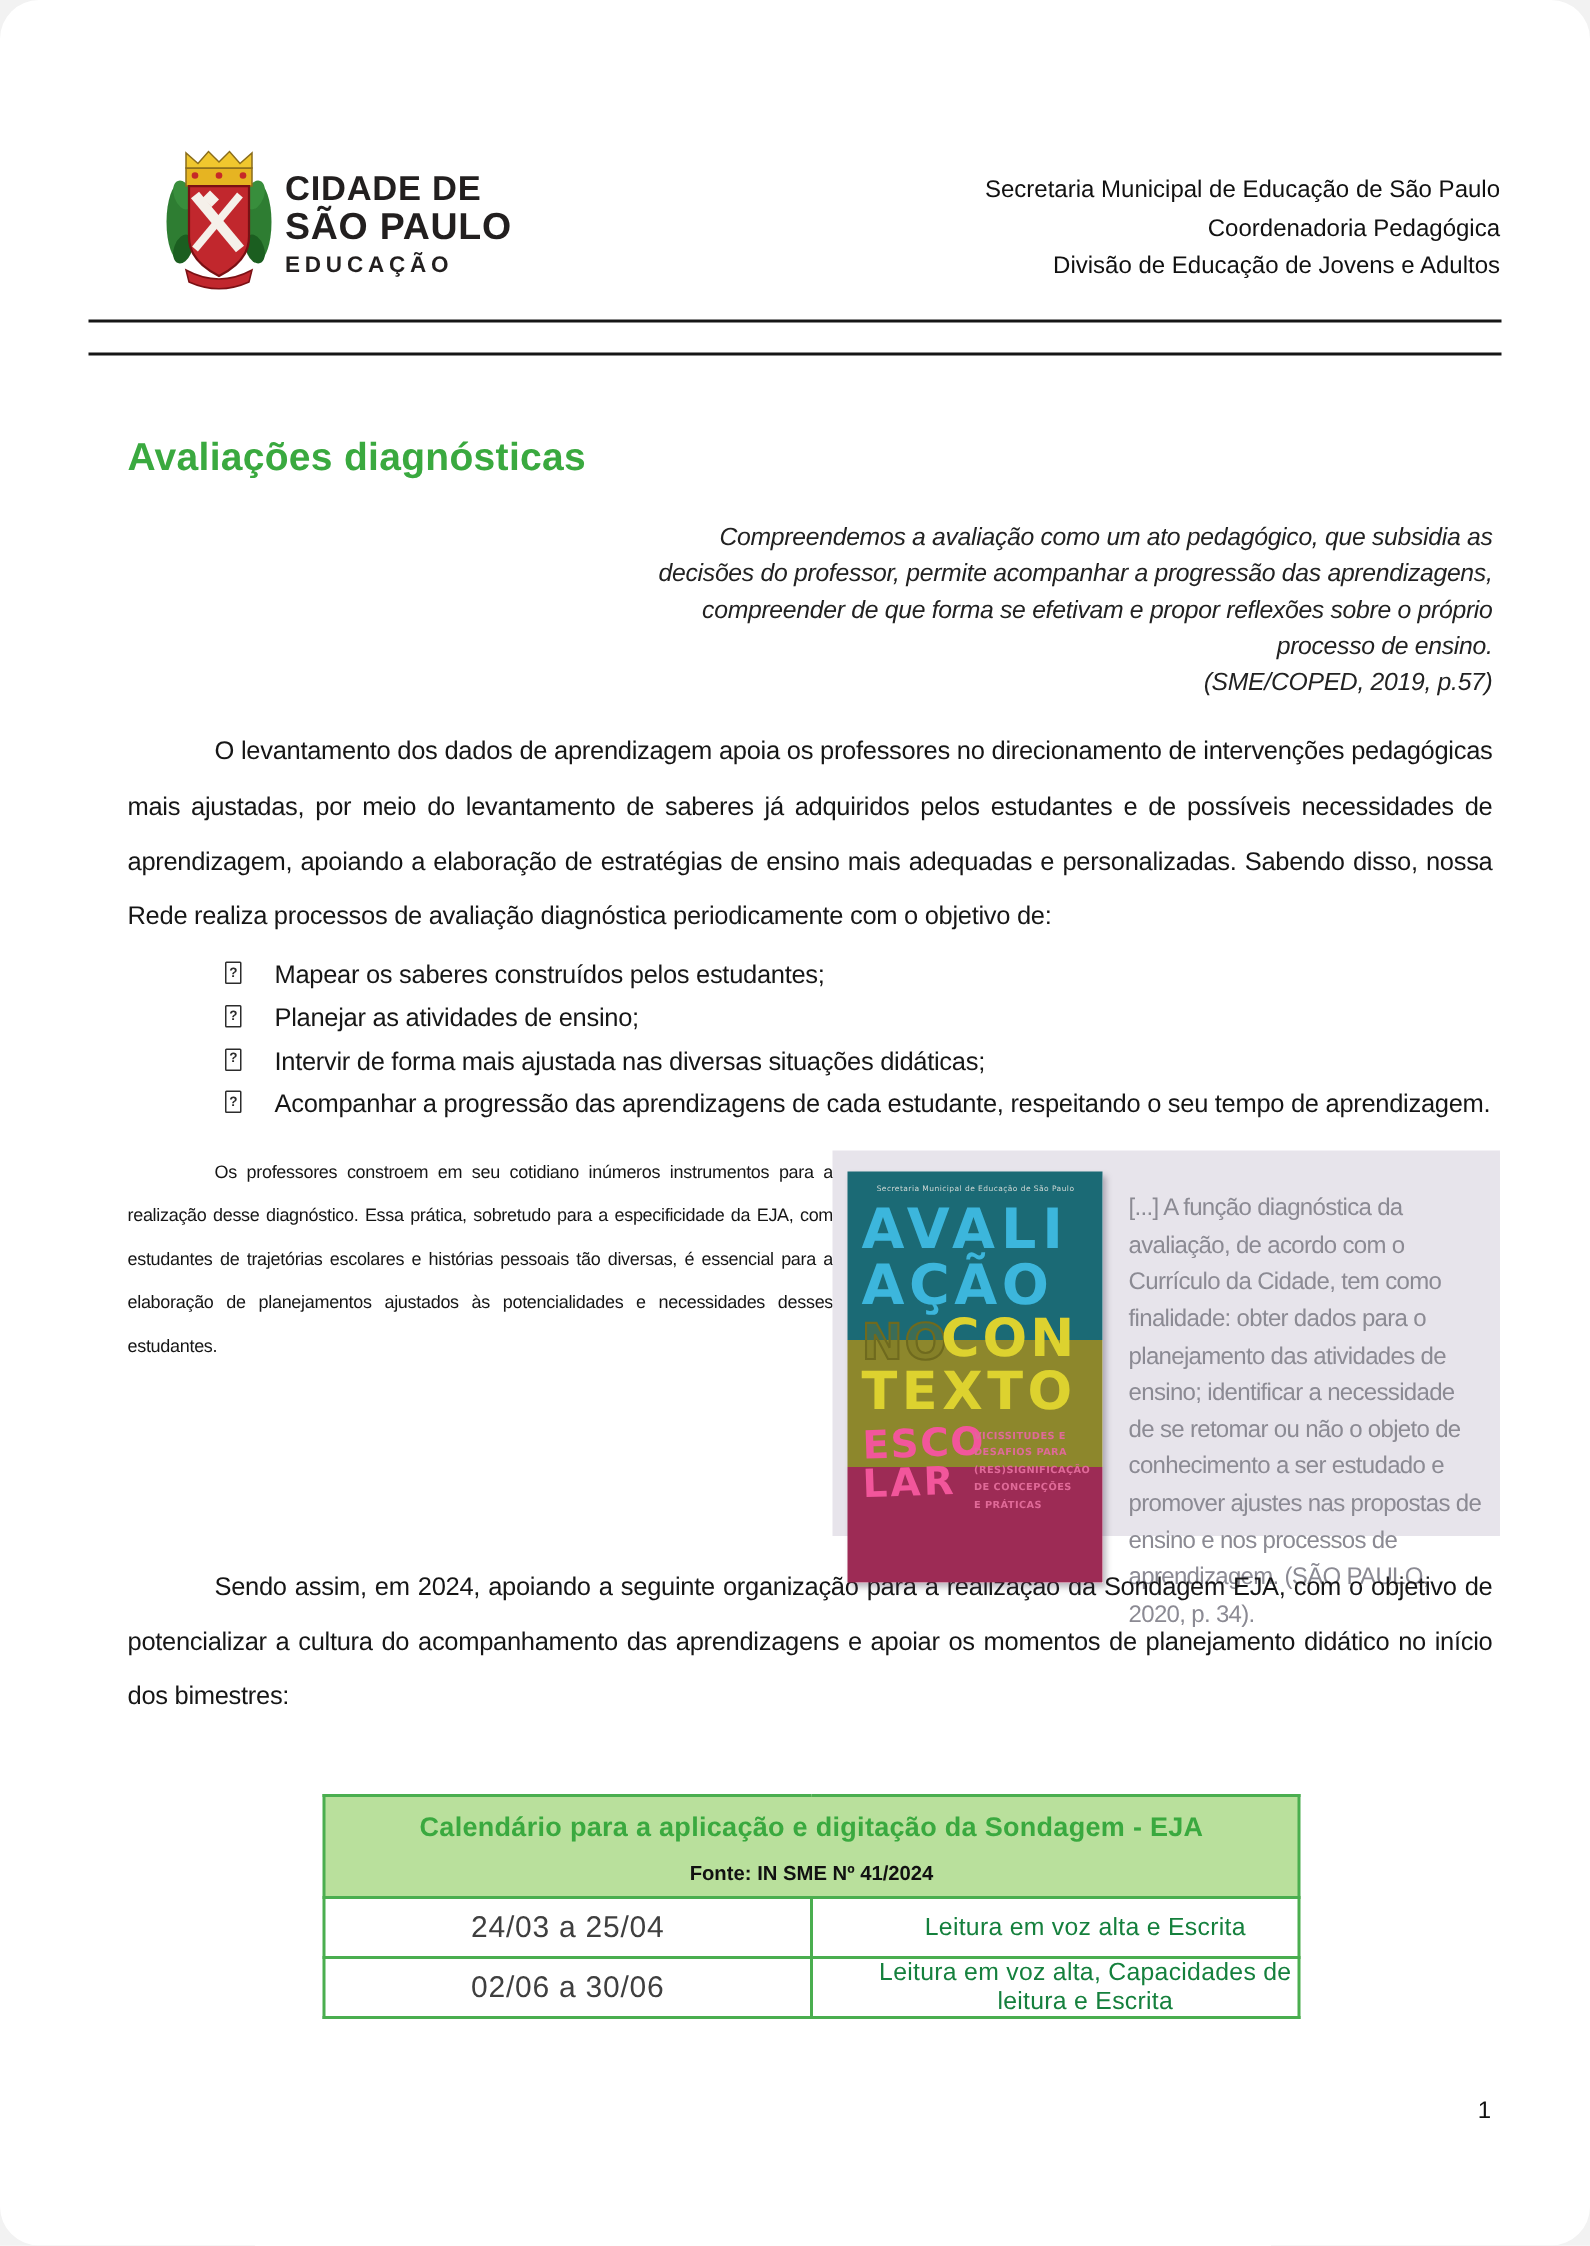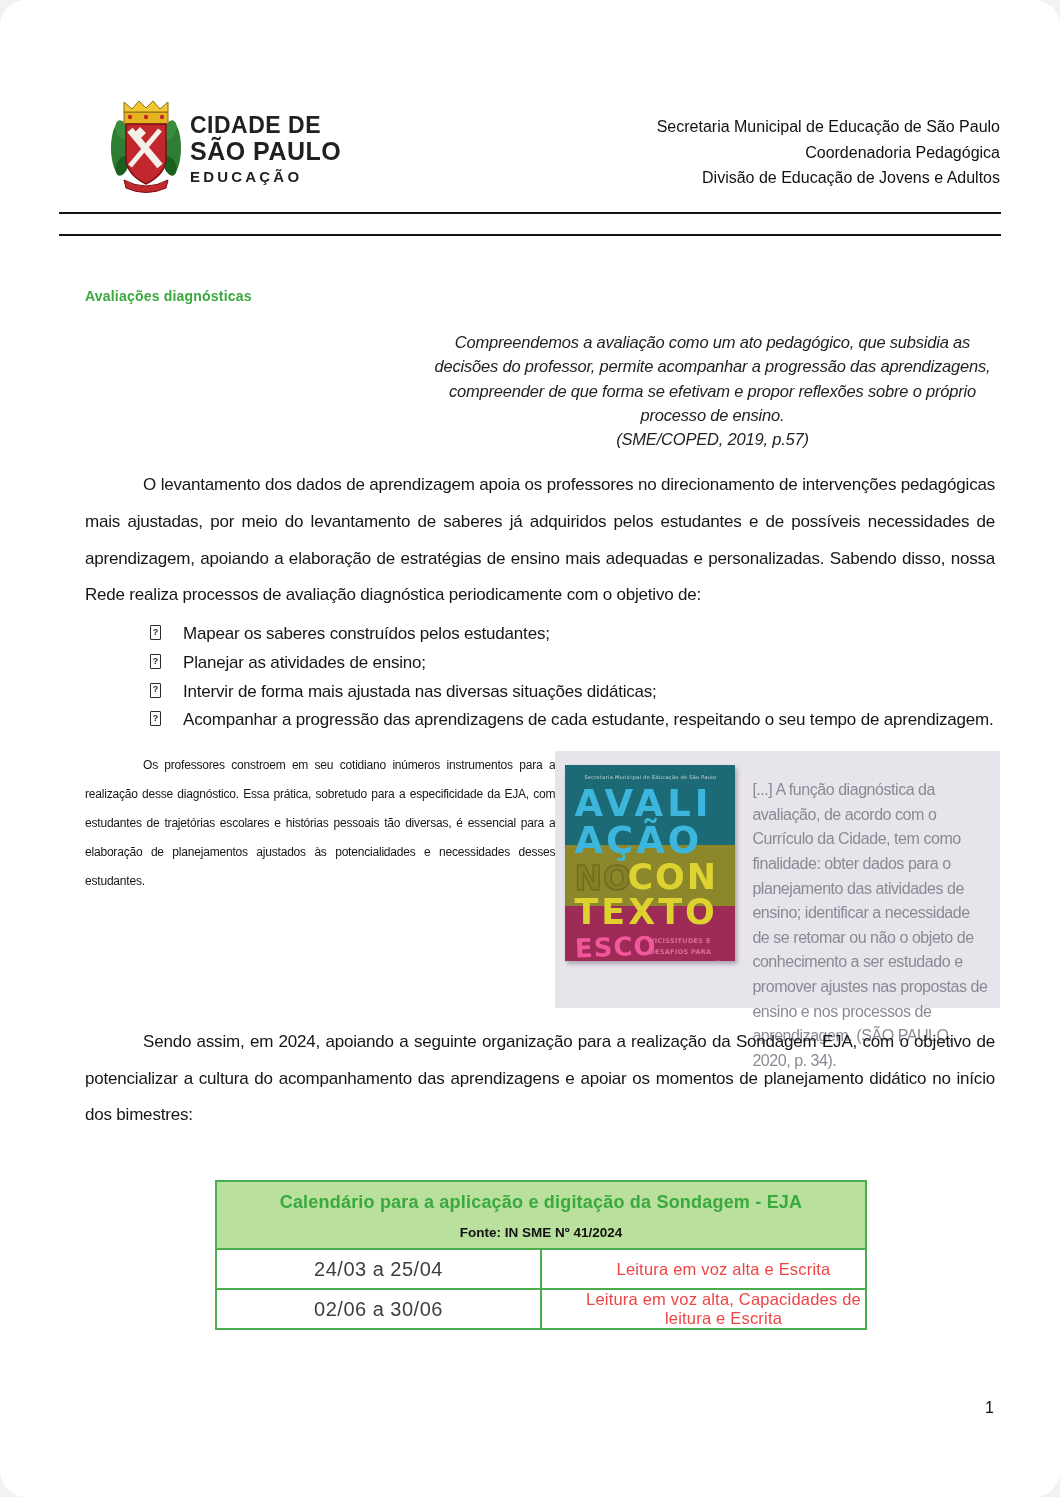--- a/index.html
+++ b/index.html
@@ -23,26 +23,26 @@
   .logo-line2 { font-size:25px; font-weight:bold; letter-spacing:0.5px; margin-top:2px; }
   .logo-line3 { font-size:15px; font-weight:bold; letter-spacing:3.2px; margin-top:5px; }
   .org-block { text-align:right; font-size:16px; line-height:1.6; padding-top:14px; color:#111; }
   
   .rule { border:none; border-top:2px solid #161616; width:942px; margin-left:-1px; }
   .rule-1 { margin-top:12px; }
   .rule-2 { margin-top:20px; }
   
   .doc-title { text-align:right; font-weight:bold; font-size:17px; line-height:1.65; margin:20px 4px 0 0; }
   
-  .section-title { color:#3aa93f; font-size:14px; font-weight:bold; margin:52px 0 0 25px; letter-spacing:0.2px; }
+  .section-title { color:#3aa93f; font-size:26px; font-weight:bold; margin:52px 0 0 25px; letter-spacing:0.2px; }
   
   .blockquote {
     width:565px; margin:26px 5px 0 auto;
     font-style:italic; font-size:16.5px; line-height:1.47;
-    text-align:center; color:#222; letter-spacing:-0.2px;
+    text-align:right; color:#222; letter-spacing:-0.2px;
   }
   .blockquote .cite { display:block; }
   
   .para {
     margin:16px 5px 0 25px; font-size:17px; line-height:2.16;
     text-align:justify; text-indent:58px; letter-spacing:-0.2px; color:#161616;
   }
   
   .bullets { list-style:none; margin:6px 5px 0 123px; }
   .bullets li {
@@ -61,21 +61,21 @@
     width:473px; margin-left:25px;
     font-size:12px; line-height:2.42; text-align:justify;
     text-indent:58px; letter-spacing:-0.2px; color:#161616;
   }
   .figure-block {
     width:447px; height:257px; margin-left:0px;
     background:#e7e4eb; display:flex; gap:17px; padding:14px 10px 14px 10px;
   }
   
   .cover {
-    position:relative; width:170px; height:196px; flex:0 0 170px;
+    position:relative; width:170px; height:274px; flex:0 0 170px;
     background:linear-gradient(180deg,#1b6a75 0 41%, #8d872c 41% 72%, #9d2b55 72% 100%);
     box-shadow:2px 3px 4px rgba(60,50,70,0.35);
     overflow:hidden; font-family:"DejaVu Sans", sans-serif;
   }
   .cover-head { position:absolute; top:9px; left:0; right:0; text-align:center; font-size:5px; color:#cfd8d5; letter-spacing:0.3px; }
   .cv-big { position:absolute; font-weight:bold; line-height:1; }
   .cv-avali { top:20px; left:9px; font-size:37px; color:#3cb6dc; letter-spacing:4px; }
   .cv-acao  { top:57px; left:9px; font-size:37px; color:#3cb6dc; letter-spacing:3px; }
   .cv-no    { top:97px; left:9px; font-size:33px; color:rgba(120,114,34,0.35);
               -webkit-text-stroke:1.4px #6f6a1e; letter-spacing:1px; }
@@ -95,21 +95,21 @@
     width:652px; margin:46px 0 0 155px;
     border-collapse:collapse; table-layout:fixed;
   }
   .cal-table th, .cal-table td { border:2.5px solid #4aae4f; }
   .cal-head { background:#b9e09c; height:68px; vertical-align:top; padding:10px 8px 6px 8px; }
   .cal-title { text-align:center; color:#3aa93f; font-weight:bold; font-size:18px; letter-spacing:0.2px; }
   .cal-source { text-align:center; font-size:13.5px; color:#111; margin-top:12px; }
   .cal-source b { font-weight:bold; }
   .col-period { width:218px; }
   .cell-period { text-align:center; font-size:20px; color:#3f3f3f; height:40px; letter-spacing:0.5px; }
-  .cell-activity { text-align:center; font-size:16.5px; color:#ef4444; letter-spacing:0.2px;padding-left:40px; }
+  .cell-activity { text-align:center; font-size:16.5px; color:#15803d; letter-spacing:0.2px;padding-left:40px; }
   
   .page-num { position:absolute; right:66px; bottom:80px; font-size:16px; color:#111; }
 </style>
 </head>
 <body>
 
 <div class="page">
 
   <div class="header">
     <div class="logo">

